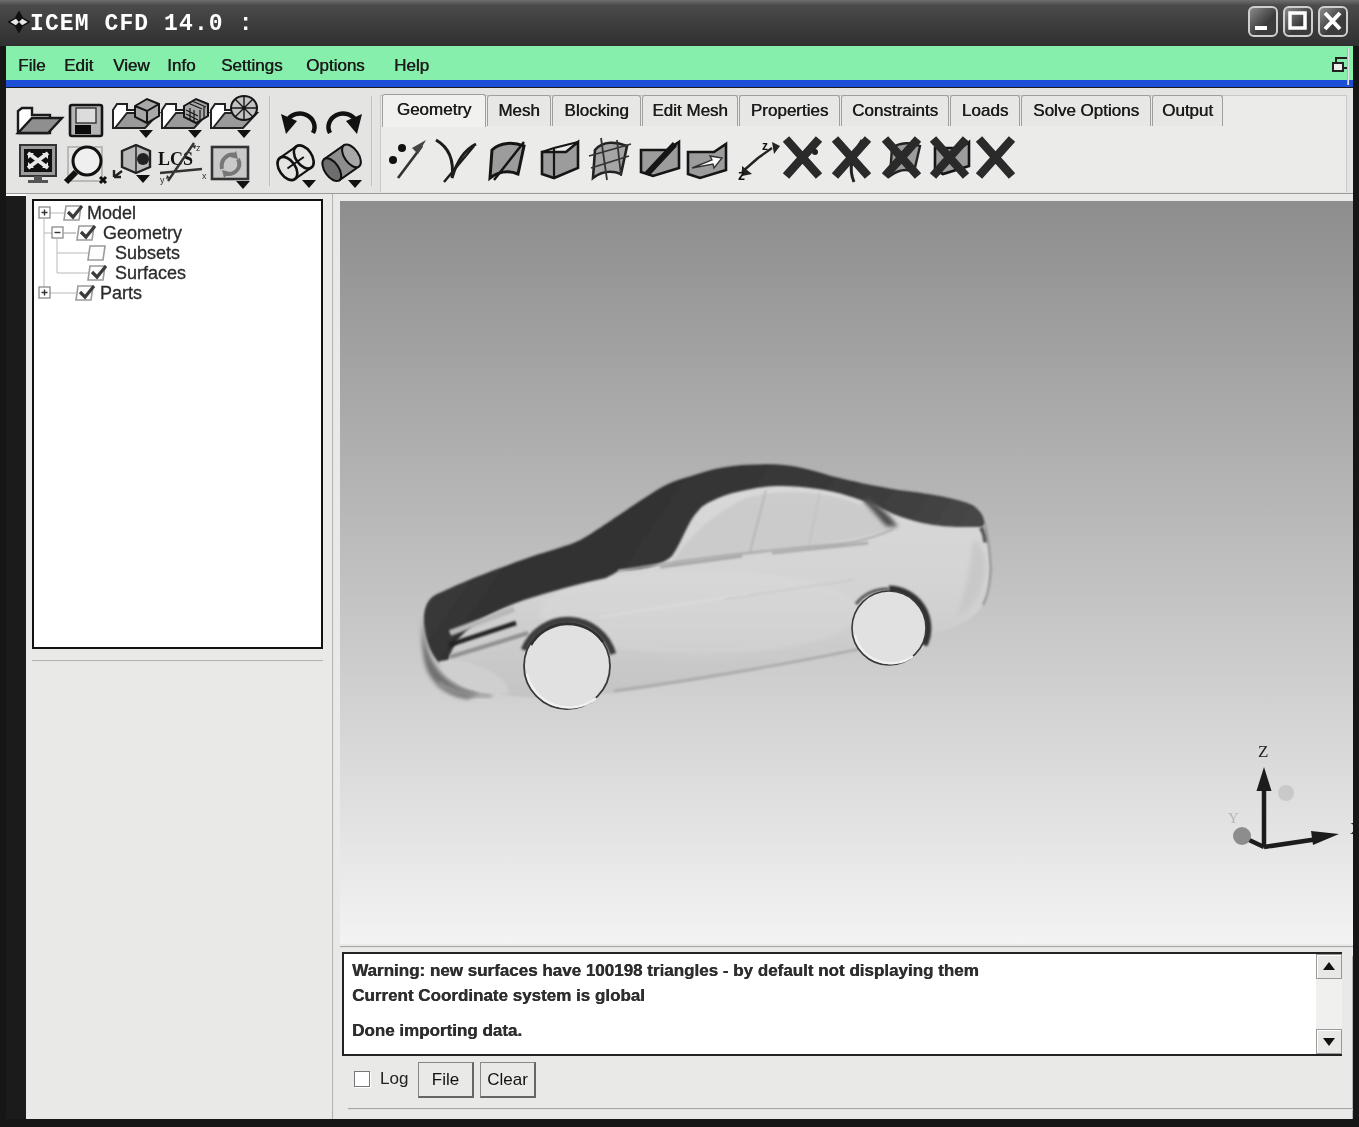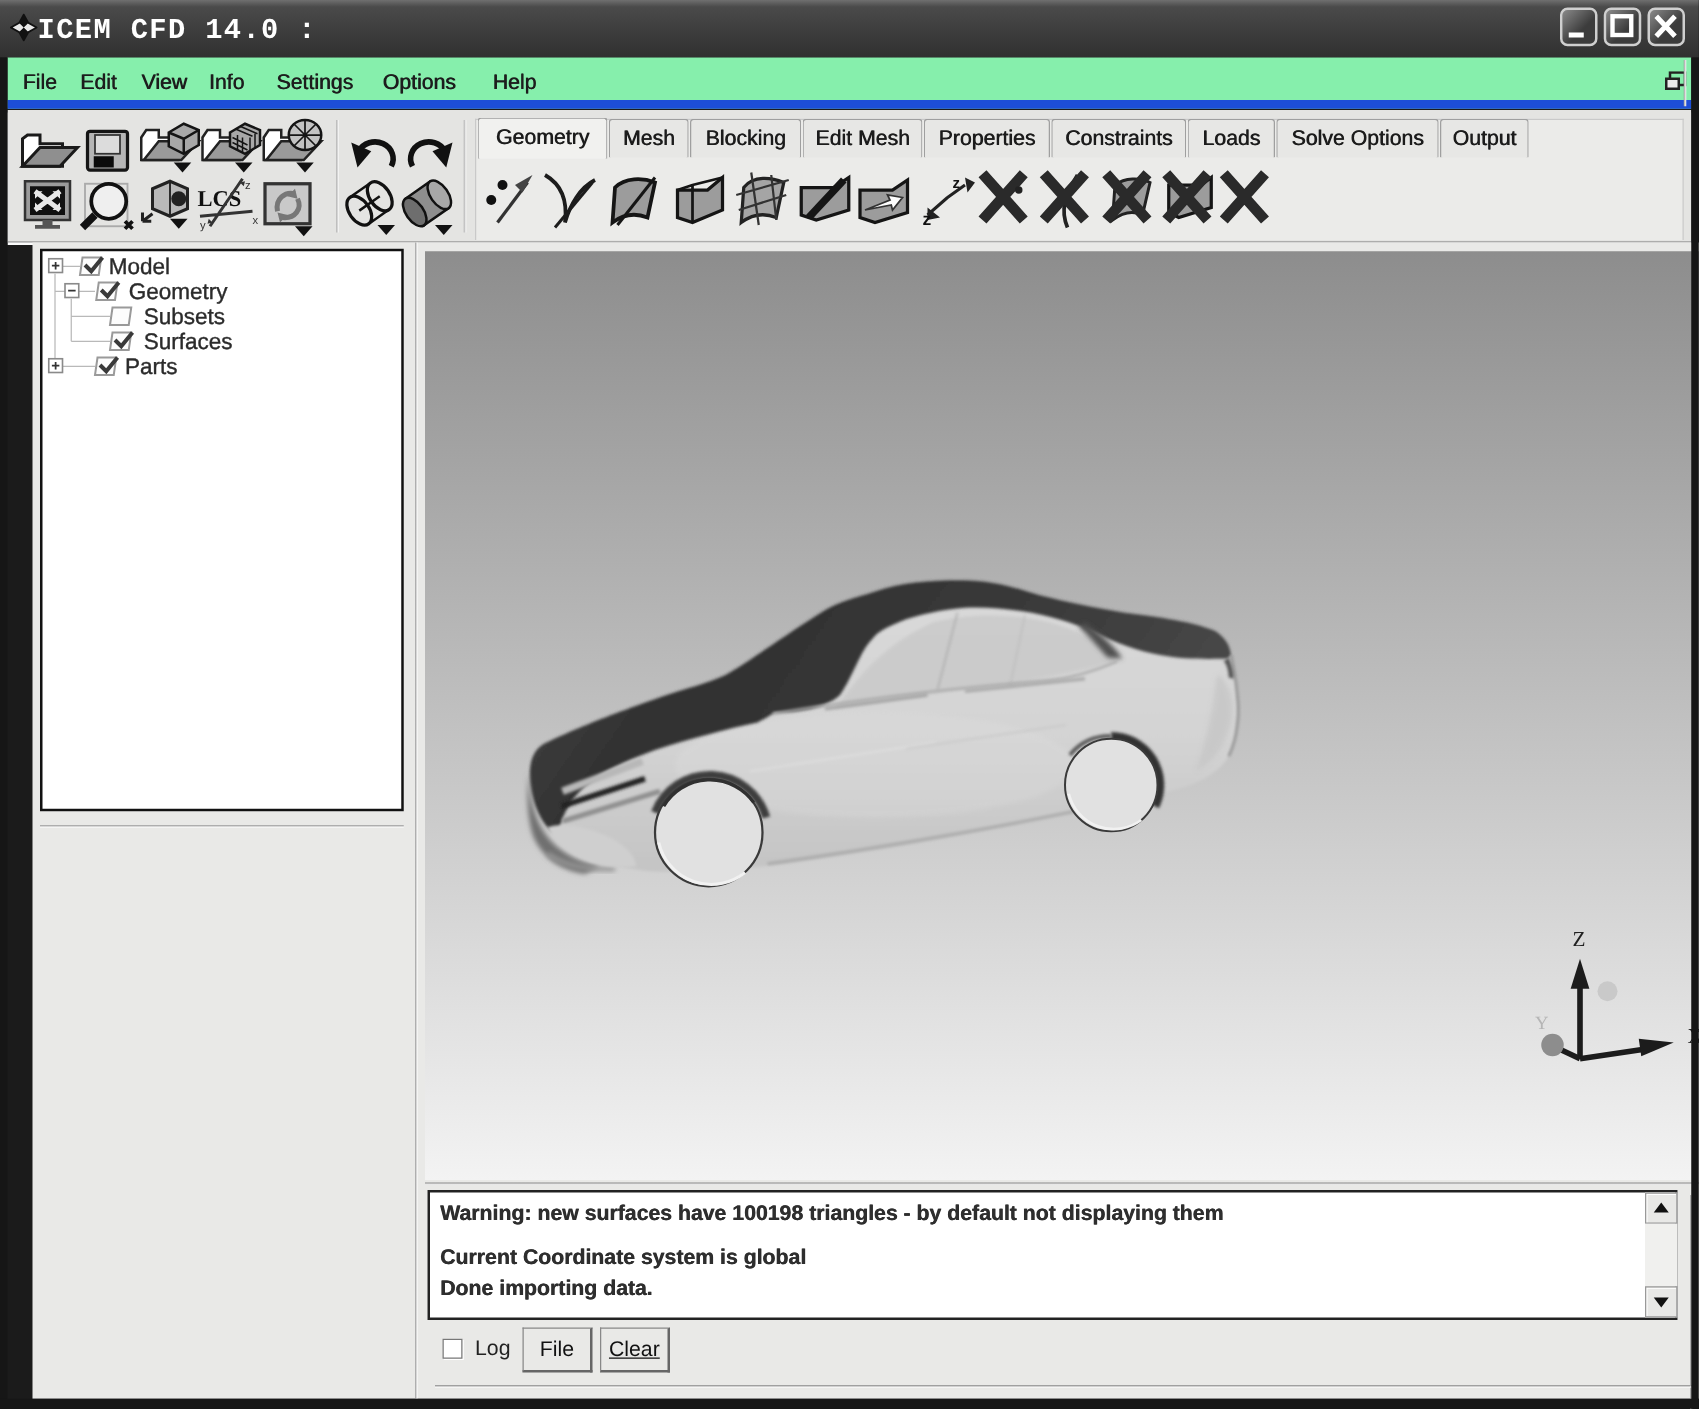--- a/index.html
+++ b/index.html
@@ -61,21 +61,21 @@
 #sctrack { position:absolute; left:0; top:25px; width:26px; height:50px; background:#f0f0ee; }
 
 #ctrlrow { left:316px; top:868px; width:1000px; height:44px; }
 #logchk { position:absolute; left:12px; top:9px; width:16px; height:16px; background:#fff;
   border:1px solid #777; box-shadow:1px 1px 0 #fff; }
 #loglbl { position:absolute; left:38px; top:7px; font-size:17px; color:#222; }
 .btn { position:absolute; top:0px; height:36px; background:#e9e9e7;
   border:1px solid #888; border-right:2px solid #666; border-bottom:2px solid #666;
   font-size:17px; color:#111; text-align:center; line-height:34px; }
 #savebtn { left:76px; width:56px; }
-#clearbtn { left:138px; width:56px;text-decoration:underline; }
+#clearbtn { left:138px; width:56px; }
 #botline { left:322px; top:914px; width:1008px; height:2px;
   background:linear-gradient(#888,#fff); }
 #rline1 { left:1326px; top:762px; width:2px; height:340px; background:linear-gradient(90deg,#999,#fff); }
 #rline2 { left:1339px; top:0px; width:2px; height:925px; background:linear-gradient(90deg,#999,#fff); }
 
 #bottombar { left:0; top:1119px; width:1359px; height:8px; background:#161616; }
 #leftborder { left:0; top:46px; width:6px; height:1081px; background:#161616; }
 #rightborder { left:1353px; top:46px; width:6px; height:1081px; background:#161616; }
 </style>
 </head>
@@ -479,21 +479,21 @@
           <text x="1238" y="757">Z</text>
           <text x="1330" y="834">X</text>
         </g>
         <text x="1208" y="823" font-family="Liberation Serif, serif" font-size="15" fill="#b5b5b5">Y</text>
       </svg>
     </div>
     <div id="vpsep" class="abs"></div>
 
     <div id="msgbox" class="abs">
       <div class="msgline" style="top:7px">Warning: new surfaces have 100198 triangles -  by default not displaying them</div>
-      <div class="msgline" style="top:42px">Current Coordinate system is global</div>
+      <div class="msgline" style="top:32px">Current Coordinate system is global</div>
       <div class="msgline" style="top:67px">Done importing data.</div>
     </div>
     <div id="scrollbar" class="abs">
       <div class="sbtn" style="top:0"><svg width="24" height="23">
             <path d="M12 7 L18 15 L6 15 Z" fill="#111"></path>
           </svg></div>
       <div id="sctrack"></div>
       <div class="sbtn" style="top:75px"><svg width="24" height="23">
             <path d="M12 16 L18 8 L6 8 Z" fill="#111"></path>
           </svg></div>

